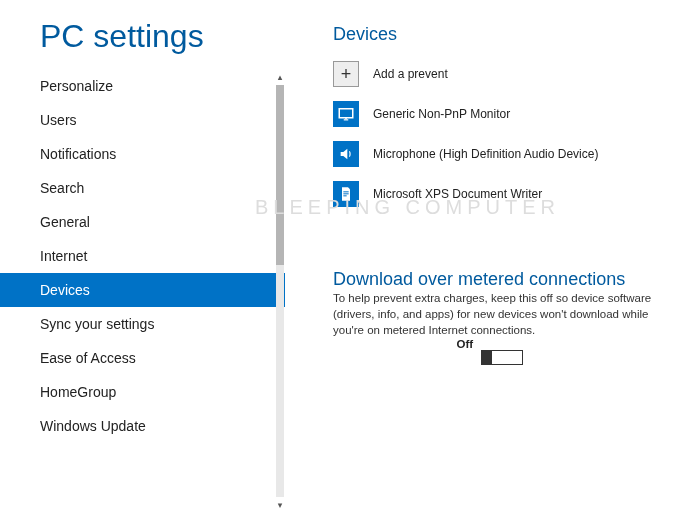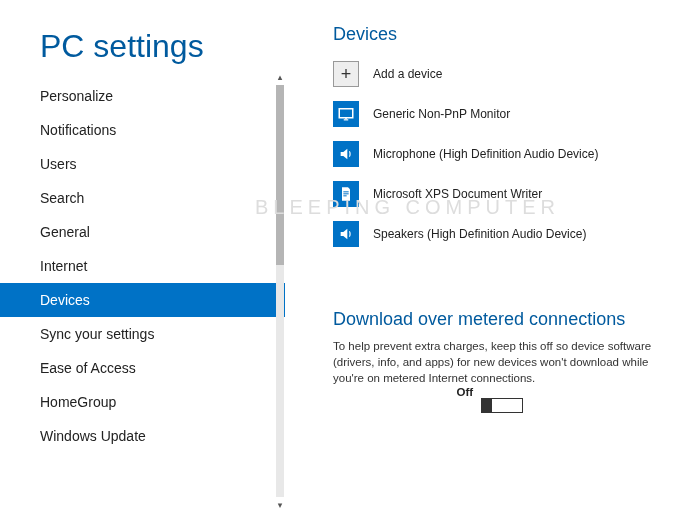--- a/index.html
+++ b/index.html
@@ -14,21 +14,21 @@
   }
   .sidebar {
     width: 285px;
     height: 100%;
     position: relative;
   }
   .sidebar-title {
     font-size: 32px;
     font-weight: 300;
     color: #005a9e;
-    padding: 28px 0 14px 40px;
+    padding: 18px 0 14px 40px;
   }
   .sidebar-list {
     list-style: none;
     height: calc(100% - 70px);
     overflow: hidden;
     position: relative;
   }
   .sidebar-item {
     font-size: 14px;
     color: #222;
@@ -117,21 +117,21 @@
   .blue-icon {
     background: #0072c6;
     display: flex;
     align-items: center;
     justify-content: center;
   }
   .blue-icon svg { fill: #fff; }
   .section2 {
     margin-top: 62px;
   }
-  .section2 .section-title { margin-bottom: 8px; }
+  .section2 .section-title { margin-bottom: 0; }
   .help-text {
     font-size: 11.5px;
     color: #333;
     line-height: 1.4;
     max-width: 350px;
   }
   .toggle-row {
     display: flex;
     align-items: center;
     flex-direction: column;
@@ -171,22 +171,22 @@
     font-family: Arial, sans-serif;
   }
 </style>
 </head>
 <body>
 
 <div class="sidebar">
   <div class="sidebar-title">PC settings</div>
   <ul class="sidebar-list">
     <li class="sidebar-item">Personalize</li>
+    <li class="sidebar-item">Users</li>
     <li class="sidebar-item">Notifications</li>
-    <li class="sidebar-item">Users</li>
     <li class="sidebar-item">Search</li>
     <li class="sidebar-item">General</li>
     <li class="sidebar-item">Internet</li>
     <li class="sidebar-item selected">Devices</li>
     <li class="sidebar-item">Sync your settings</li>
     <li class="sidebar-item">Ease of Access</li>
     <li class="sidebar-item">HomeGroup</li>
     <li class="sidebar-item">Windows Update</li>
   </ul>
   <div class="scrollbar">
@@ -195,21 +195,21 @@
     <div class="scrollbar-thumb"></div>
     <div class="scrollbar-arrow down">▾</div>
   </div>
 </div>
 
 <div class="content">
   <div class="section-title">Devices</div>
   <ul class="device-list">
     <li class="device-item">
       <div class="device-icon add-icon">+</div>
-      <span class="device-label">Add a device</span>
+      <span class="device-label">Add a prevent</span>
     </li>
     <li class="device-item">
       <div class="device-icon blue-icon">
         <svg viewBox="0 0 24 24" width="18" height="18">
             <rect x="3" y="5" width="18" height="12" stroke="#fff" stroke-width="2" fill="none"></rect>
             <rect x="9" y="19" width="6" height="1.6"></rect>
             <rect x="11" y="17" width="2" height="2"></rect>
           </svg>
       </div>
       <span class="device-label">Generic Non-PnP Monitor</span>
@@ -227,29 +227,20 @@
       <div class="device-icon blue-icon">
         <svg viewBox="0 0 24 24" width="16" height="16">
             <path d="M6 2h9l3 3v17H6z"></path>
             <rect x="8" y="8" width="8" height="1.5" fill="#0072c6"></rect>
             <rect x="8" y="11" width="8" height="1.5" fill="#0072c6"></rect>
             <rect x="8" y="14" width="5" height="1.5" fill="#0072c6"></rect>
           </svg>
       </div>
       <span class="device-label">Microsoft XPS Document Writer</span>
     </li>
-    <li class="device-item">
-      <div class="device-icon blue-icon">
-        <svg viewBox="0 0 24 24" width="16" height="16">
-            <path d="M4 9v6h4l6 5V4l-6 5H4z"></path>
-            <path d="M17 8c1.5 1.5 1.5 6.5 0 8" stroke="#fff" stroke-width="1.8" fill="none"></path>
-          </svg>
-      </div>
-      <span class="device-label">Speakers (High Definition Audio Device)</span>
-    </li>
   </ul>
 
   <div class="section2">
     <div class="section-title">Download over metered connections</div>
     <p class="help-text">To help prevent extra charges, keep this off so device software (drivers, info, and apps) for new devices won't download while you're on metered Internet connections.</p>
     <div class="toggle-row">
       <span class="toggle-label">Off</span>
       <div class="toggle">
         <div class="toggle-knob"></div>
       </div>

